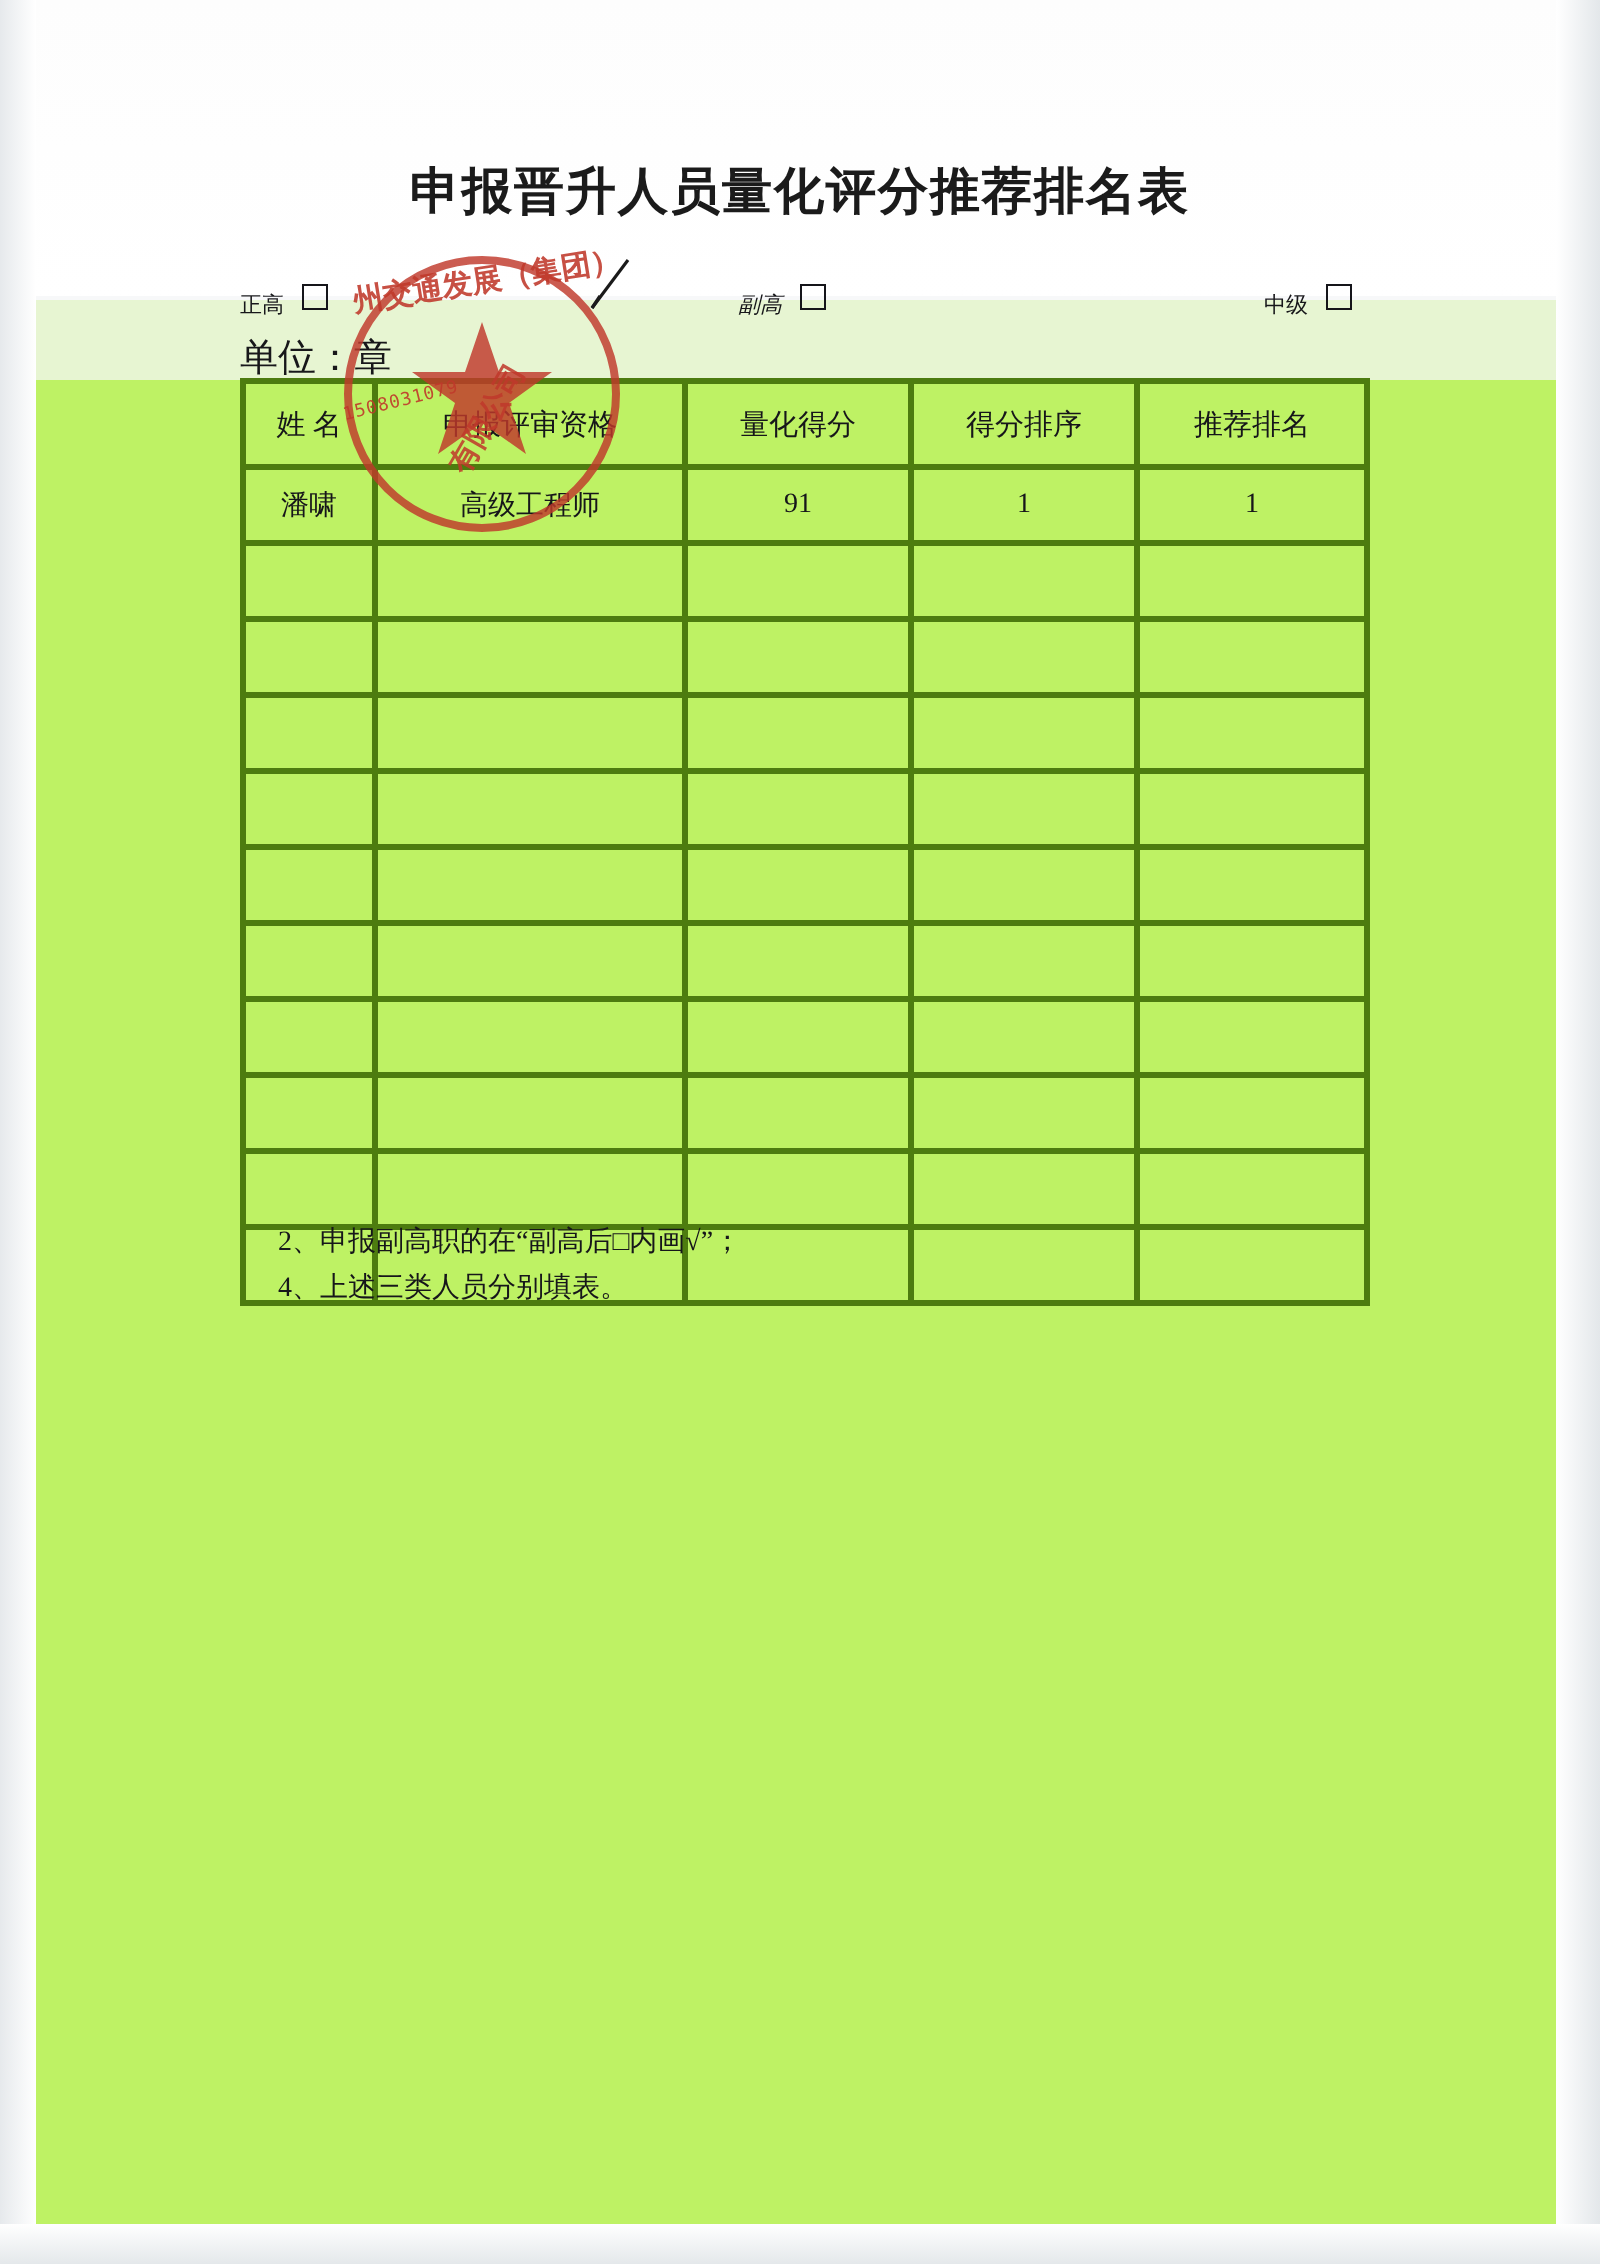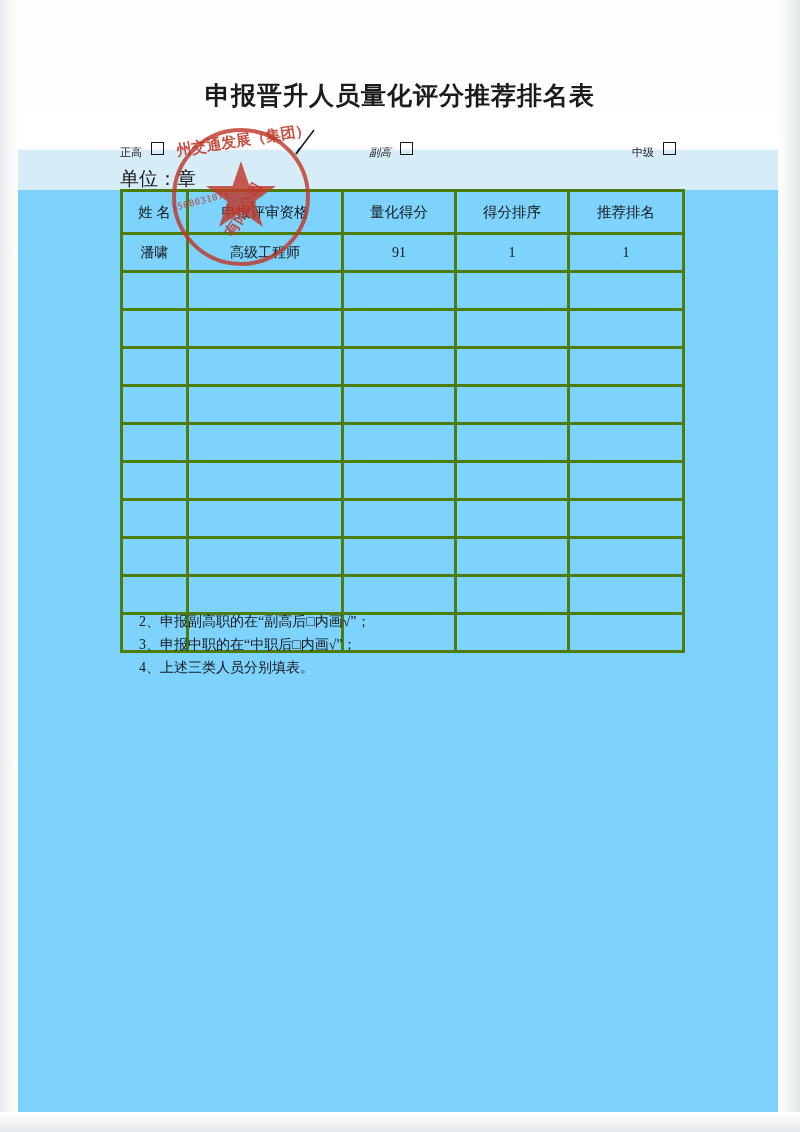--- a/index.html
+++ b/index.html
@@ -8,21 +8,21 @@
     background: #b9bec4;
   }
   body {
     font-family: "Liberation Serif", "DejaVu Serif", serif;
   }
   .page {
     position: relative;
     width: 800px;
     height: 1132px;
     margin: 0 auto;
-    background: #7dd3fc;
+    background: #bef264;
     overflow: hidden;
   }
   
   .scan-tint-top {
     position: absolute;
     left: 0; top: 0;
     width: 800px; height: 150px;
     background: linear-gradient(180deg, #fdfdfd 0%, #ffffff 100%);
     pointer-events: none;
   }
@@ -325,21 +325,20 @@
         <td></td>
         <td></td>
         <td></td>
         <td></td>
       </tr>
     </tbody>
   </table>
 
   <div class="notes">
     <div class="note-line indent">2、申报副高职的在“副高后□内画√”；</div>
-    <div class="note-line indent">3、申报中职的在“中职后□内画√”；</div>
     <div class="note-line indent">4、上述三类人员分别填表。</div>
   </div>
 
   <svg class="seal" viewBox="0 0 148 148">
     <circle cx="74" cy="74" r="67" fill="none" stroke="#c0392b" stroke-width="4"></circle>
     <path d="M74 38 L82.5 63 L109 63 L87.5 78.5 L96 104 L74 88.5 L52 104 L60.5 78.5 L39 63 L65.5 63 Z" fill="#c0392b"></path>
   </svg>
   <div class="seal-top-text">州交通发展（集团）</div>
   <div class="seal-bottom-text">有限公司</div>
   <div class="seal-num">1508031079</div>

